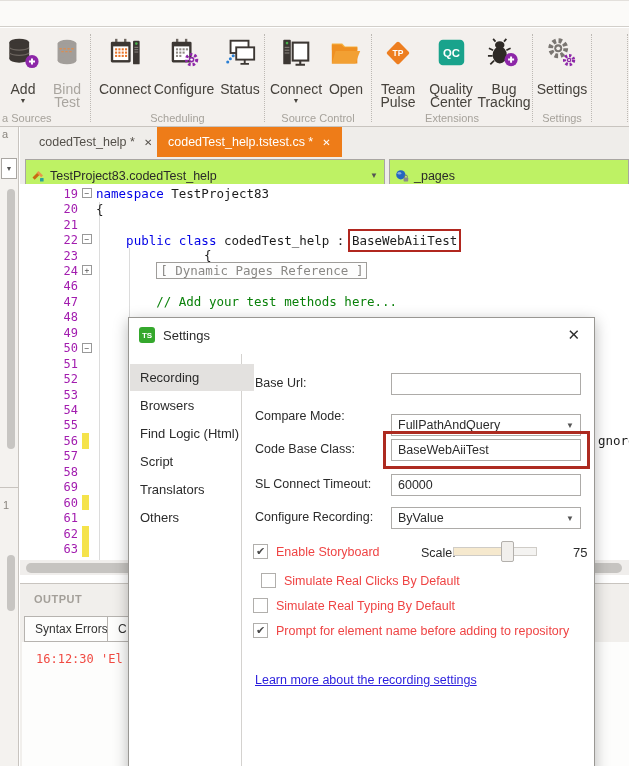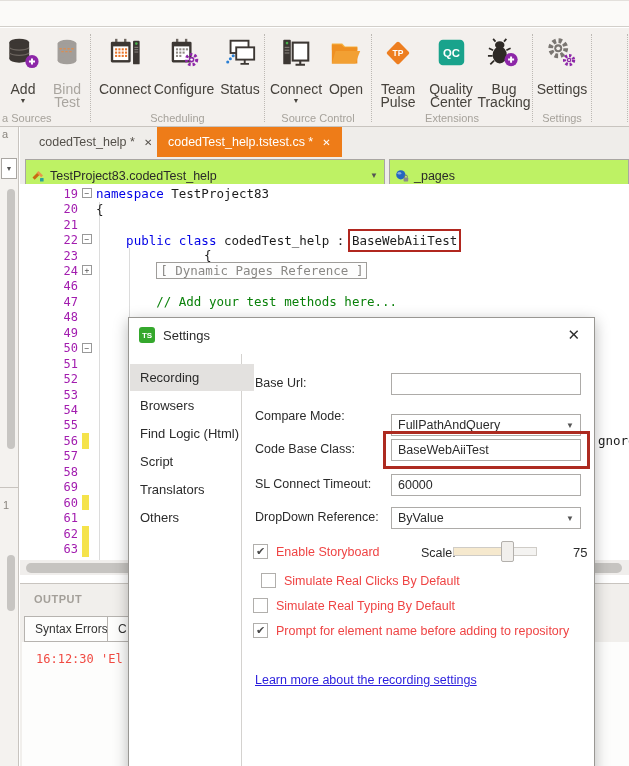--- a/index.html
+++ b/index.html
@@ -522,21 +522,21 @@
         </div>
         <div class="red-outline" style="top: 113px;"></div>
         <div class="fld-label" style="top: 124px;">Code Base Class:</div>
         <div class="fld-ctl" style="top: 121px;">
           <span>BaseWebAiiTest</span>
         </div>
         <div class="fld-label" style="top: 159px;">SL Connect Timeout:</div>
         <div class="fld-ctl" style="top: 156px;">
           <span>60000</span>
         </div>
-        <div class="fld-label" style="top: 192px;">DropDown Reference:</div>
+        <div class="fld-label" style="top: 192px;">Configure Recording:</div>
         <div class="fld-ctl" style="top: 189px;">
           <span>ByValue</span>
           <span class="arw">▼</span>
         </div>
       </div>
     <div id="dlgChecks">
         <div class="chk-row" style="top: 226px;">
           <span class="chk-box">✔</span>
           <span class="chk-lbl">Enable Storyboard</span>
         </div>

